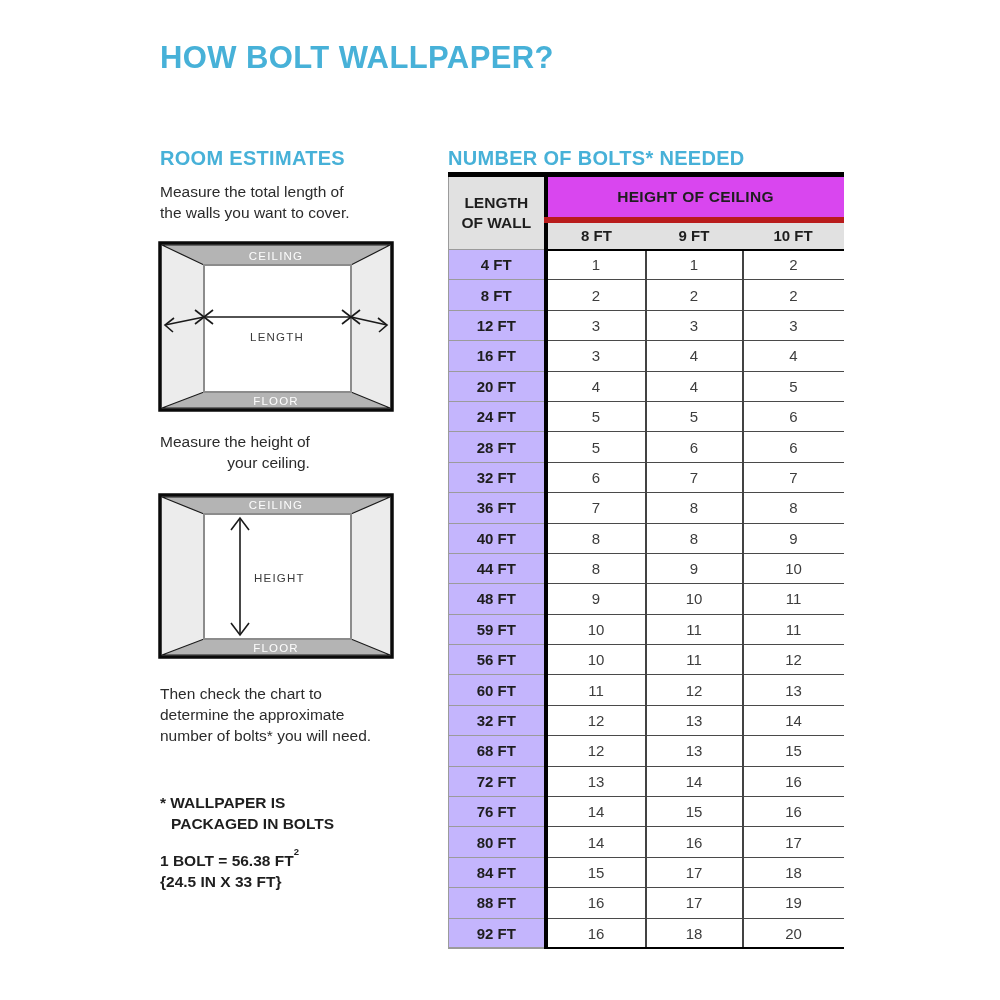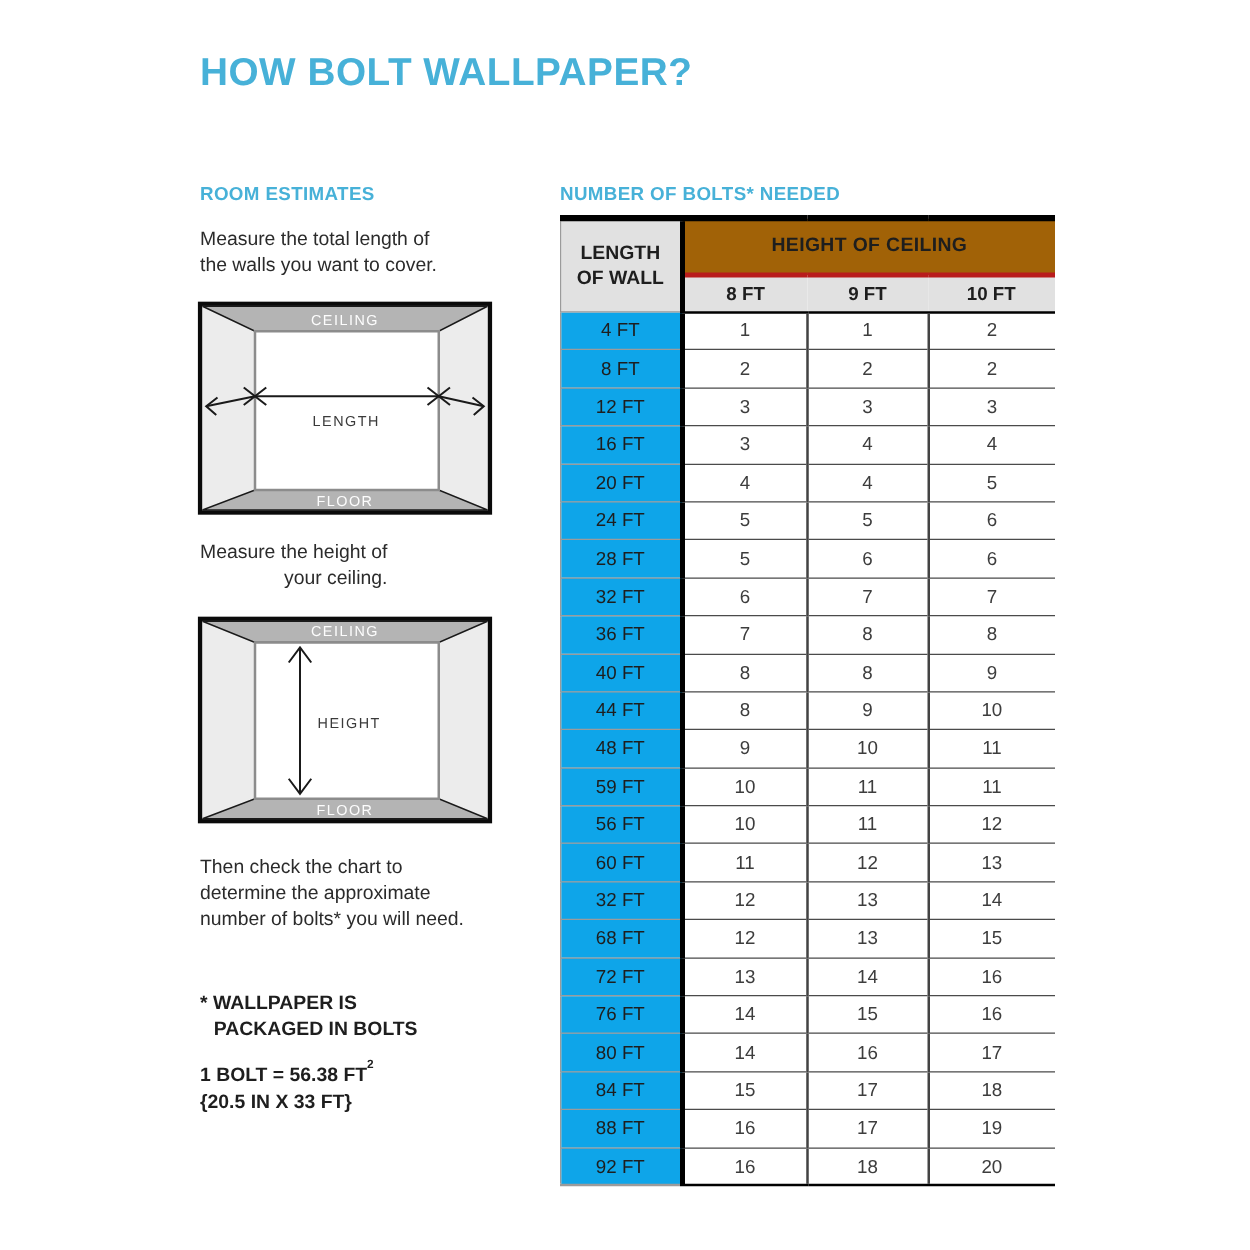--- a/index.html
+++ b/index.html
@@ -13,21 +13,21 @@
   }
   .abs { position: absolute; }
 
   
   #page-title {
     left: 160px; top: 40px;
     font-size: 31px; font-weight: bold; letter-spacing: 0.4px;
     color: #47b1d8;
   }
   .section-heading {
-    font-size: 15px; font-weight: bold; letter-spacing: 0.3px;
+    font-size: 20px; font-weight: bold; letter-spacing: 0.3px;
     color: #47b1d8;
   }
   #room-heading { left: 160px; top: 147px; }
   #bolts-heading { left: 448px; top: 147px; width: 395px; }
 
   
   .body-text {
     font-size: 15.5px; line-height: 21px; color: #2b2b2b;
     white-space: pre-line;
   }
@@ -59,33 +59,33 @@
     font-family: "Liberation Sans", sans-serif;
   }
   th, td { text-align: center; vertical-align: middle; }
   .wall-header {
     width: 97px; background: #e1e1e1;
     border: 1px solid #9b9b9b; border-right: 4px solid #000;
     font-size: 15.5px; line-height: 20px; font-weight: bold; color: #1e1e1e;
     white-space: pre-line;
   }
   .group-header {
-    height: 45px; background: #a16207;
-    border-bottom: 4px solid #b91c1c;
+    height: 45px; background: #d946ef;
+    border-bottom: 6px solid #b91c1c;
     font-size: 15.5px; font-weight: bold; letter-spacing: 0.3px; color: #1e1e1e;
   }
   .sub-th {
     height: 30px; background: #e1e1e1;
     border-bottom: 2px solid #000;
     font-size: 15px; font-weight: bold; color: #1e1e1e;
   }
   tbody th {
-    background: #0ea5e9;
+    background: #c4b5fd;
     border: 1px solid #9b9b9b; border-right: 4px solid #000;
-    font-size: 15px; font-weight: normal; color: #1e1e1e;
+    font-size: 15px; font-weight: bold; color: #1e1e1e;
     height: 30.4px;
   }
   tbody td {
     border-top: 1px solid #4a4a4a; border-bottom: 1px solid #4a4a4a;
     font-size: 15px; font-weight: normal; color: #3d3d3d;
     height: 30.4px; background: #fff;
   }
   tbody td + td { border-left: 2px solid #434343; }
   tbody tr:last-child td { border-bottom: 2px solid #000; }
   tbody tr:last-child th { border-bottom: 2px solid #9b9b9b; }
@@ -141,21 +141,21 @@
 
 <p class="abs body-text" id="instr3">Then check the chart to
 determine the approximate
 number of bolts* you will need.</p>
 
 <div class="abs footnote" id="fn1">* WALLPAPER IS
 PACKAGED IN BOLTS</div>
 
 <div class="abs footnote" id="fn2">
   <div><span>1 BOLT = 56.38 FT</span><sup>2</sup></div>
-  <div>{20.5 IN X 33 FT}</div>
+  <div>{24.5 IN X 33 FT}</div>
 </div>
 
 <div class="abs section-heading" id="bolts-heading">NUMBER OF BOLTS* NEEDED</div>
 
 <div class="abs" id="bolts-table-wrap">
   <table>
     <colgroup>
       <col style="width:97px">
         <col style="width:100px">
         <col style="width:97px">

